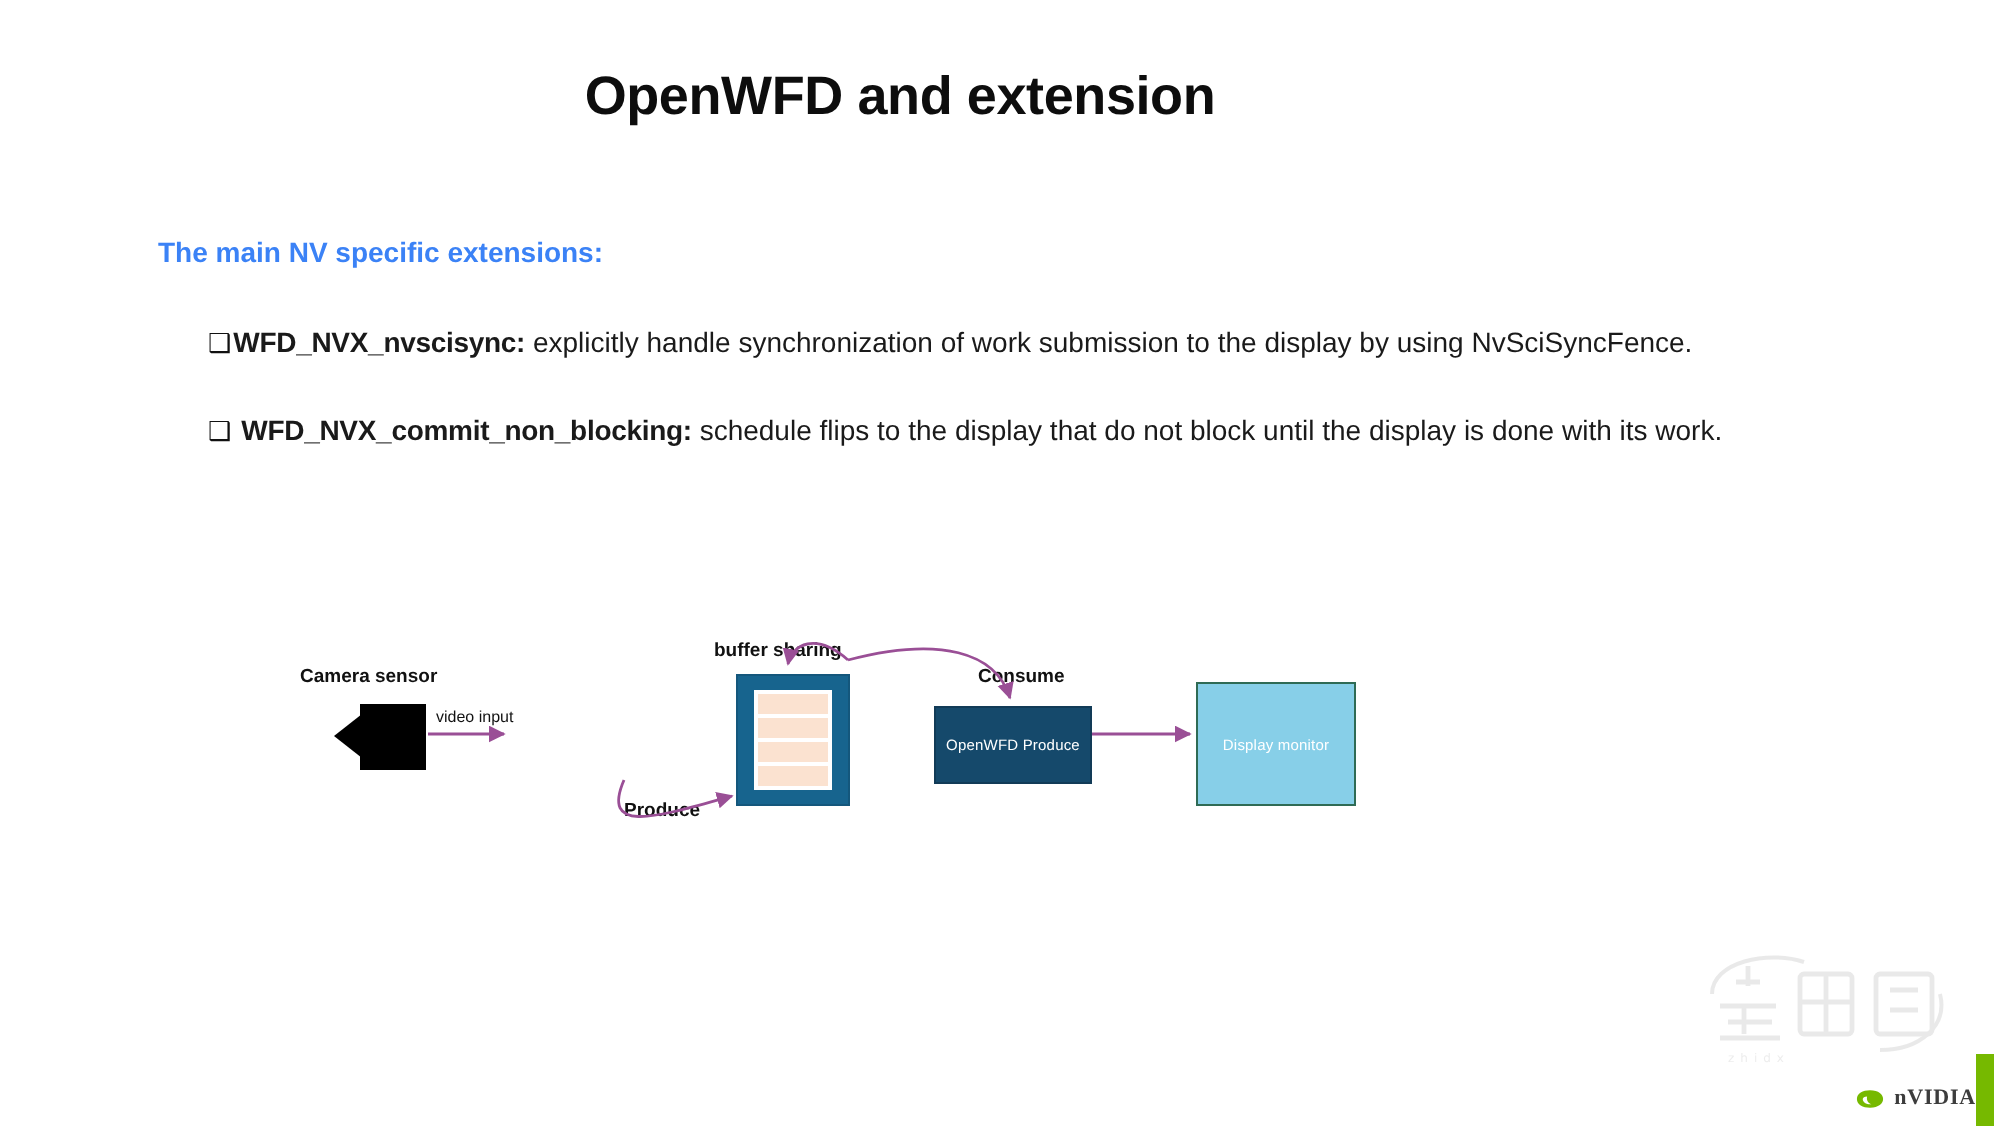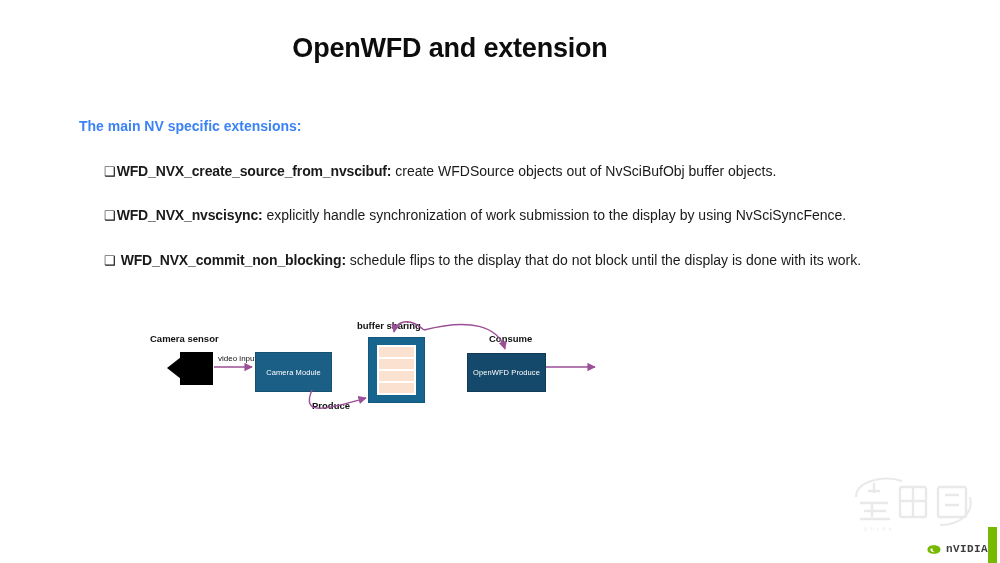--- a/index.html
+++ b/index.html
@@ -120,43 +120,40 @@
     position:absolute;
     right:12px;bottom:8px;
     display:flex;align-items:center;gap:4px;
   }
   .nvlogo .eye{width:16px;height:11px;}
   .nvlogo .wordmark{
     font-size:11px;
     font-weight:bold;
     letter-spacing:0.4px;
     color:#3d3d3d;
-    font-family:Liberation Mono, monospace;
+    font-family:Liberation Serif, serif;
   }
   .greenbar{
     position:absolute;
     right:3px;bottom:0;
     width:9px;height:36px;
     background:#76b900;
   }
 </style>
 </head>
 <body>
 
 <div class="slide">
 
   <div class="title">OpenWFD and extension</div>
 
   <div class="lede">The main NV specific extensions:</div>
 
   <div class="bullets">
 
-    <div class="bullet">
-      <span class="sq">❑</span><b>WFD_NVX_create_source_from_nvscibuf:</b><span> create WFDSource objects out of NvSciBufObj buffer objects.</span>
-    </div>
 
     <div class="bullet">
       <span class="sq">❑</span><b>WFD_NVX_nvscisync:</b><span> explicitly handle synchronization of work submission to the display by using NvSciSyncFence.</span>
     </div>
 
     <div class="bullet">
       <span class="sq sp">❑</span><b>WFD_NVX_commit_non_blocking:</b><span> schedule flips to the display that do not block until the display is done with its work.</span>
     </div>
 
   </div>
@@ -165,43 +162,43 @@
 
     <div class="dg-label" style="left:150px;top:28px;">Camera sensor</div>
 
     <div style="position:absolute;left:167px;top:47px;width:46px;height:33px;">
       <div class="cam-lens" style="left:0px;top:5px;"></div>
       <div class="cam-body" style="left:13px;top:0px;width:33px;height:33px;"></div>
     </div>
 
     <div class="dg-smalllabel" style="left:218px;top:49px;">video input</div>
 
-    <div class="box box-camera" style="left:255px;top:47px;width:75px;height:38px;">
-      <span>Camera Module</span>
-    </div>
 
     <div class="dg-label" style="left:357px;top:15px;">buffer sharing</div>
 
     <div class="buffer-frame" style="left:368px;top:32px;width:55px;height:64px;">
       <div class="buffer-inner" style="left:8px;top:7px;width:39px;height:50px;">
         <div class="buffer-cell"></div>
         <div class="buffer-cell"></div>
         <div class="buffer-cell"></div>
         <div class="buffer-cell"></div>
       </div>
     </div>
 
     <div class="dg-label" style="left:312px;top:95px;">Produce</div>
 
     <div class="dg-label" style="left:441px;top:28px;margin-left:48px;">Consume</div>
 
     <div class="box box-openwfd" style="left:467px;top:48px;width:77px;height:37px;">
       <span>OpenWFD Produce</span>
     </div>
 
+    <div class="box box-display" style="left:598px;top:36px;width:78px;height:60px;">
+      <span>Display monitor</span>
+    </div>
 
   </div>
 
   <svg class="arrows" viewBox="0 0 1000 563">
     <defs>
       <marker id="ah" markerWidth="7" markerHeight="7" refX="5.4" refY="3" orient="auto">
         <path d="M0,0 L6,3 L0,6 Z" fill="#9a4f96"></path>
       </marker>
     </defs>
 

